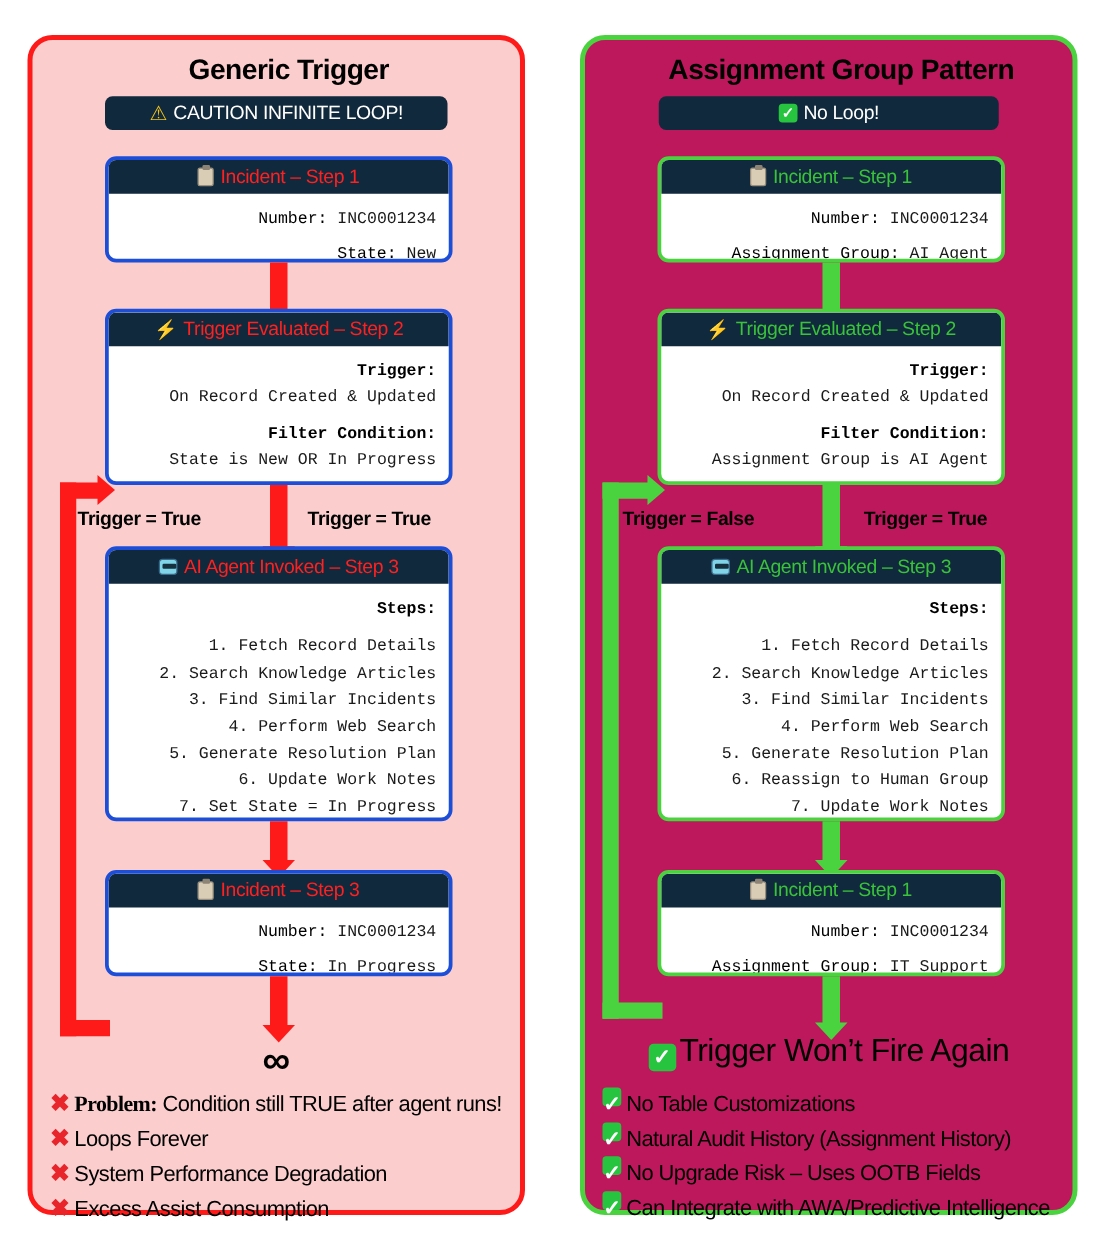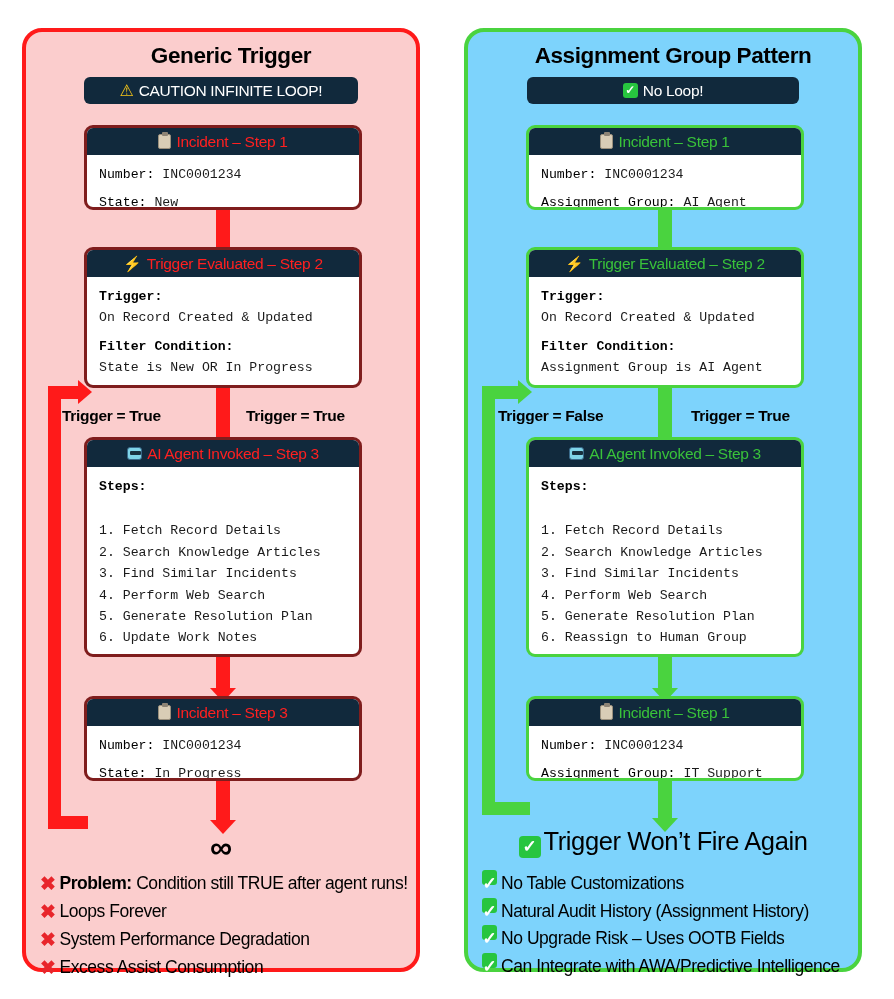--- a/index.html
+++ b/index.html
@@ -11,59 +11,59 @@
   }
   .stage{ position:relative; width:894px; height:999px; }
 
   
   .panel{
     position:absolute; top:28px; height:944px; width:398px;
     border-radius:20px; border:4px solid #ff1a1a;
     background:#fbcdcd;
   }
   .panel.left{ left:22px; }
-  .panel.right{ left:464px; border-color:#4ad33f; background:#7dd3fc; }
+  .panel.right{ left:464px; border-color:#4ad33f; background:#be185d; }
 
   
   .panel-title{
     text-align:center; font-weight:bold; font-size:22.5px; color:#000;
     margin-top:11px; letter-spacing:-0.4px;margin-left:20px;
   }
 
   
   .badge{
     margin:8px auto 0; width:274px; height:27px;
     background:#11293c; border-radius:6px;
     display:flex; align-items:center; justify-content:center; gap:5px;
     color:#ffffff; font-size:15.5px; letter-spacing:-0.3px; white-space:nowrap;
   }
   .panel.right .badge{ width:272px; }
 
   
   .card{
     position:absolute; border-radius:9px; overflow:hidden;
-    border:3px solid #7f1d1d; background:#ffffff;
+    border:3px solid #1d4ed8; background:#ffffff;text-align:right;
   }
   .panel.right .card{ border-color:#4ad33f; }
   .card-head{
     background:#11293c; height:27px;
     display:flex; align-items:center; justify-content:center; gap:5px;
     font-size:15.5px; color:#ff2020; letter-spacing:-0.3px; white-space:nowrap;
   }
   .panel.right .card-head{ color:#39c23a; }
   .card-body{
     padding:9px 10px 9px 12px;
     font-family:"Liberation Mono", monospace;
     font-size:13.2px; line-height:1.62; color:#1a1a1a;
   }
   .kv{ white-space:nowrap; }
   .kv b{ font-weight:normal; color:#000; }
   .lbl{ font-weight:bold; color:#000; }
   .spacer{ height:7px; }
-  .steps-list{ margin-top:23px; }
+  .steps-list{ margin-top:9px; }
   .steps-list div{ white-space:nowrap; }
 
   
   .arrow{ position:absolute; width:14px; background:#ff1a1a; }
   .panel.right .arrow{ background:#4ad33f; }
   .arrow .head{
     position:absolute; left:50%; bottom:-13px; transform:translateX(-50%);
     width:0; height:0;
     border-left:13px solid transparent; border-right:13px solid transparent;
     border-top:14px solid #ff1a1a;
@@ -100,21 +100,21 @@
 
   
   .bullets{ position:absolute; left:14px; right:10px; }
   .bullet{
     display:flex; align-items:flex-start; gap:4px;
     font-size:17.5px; color:#000; letter-spacing:-0.45px;
     line-height:1.58; white-space:nowrap;
   }
   .bullet .mark{ font-size:17px; line-height:1.6; }
   .bullet .xm{ color:#e8252b; font-weight:bold; font-size:19px; line-height:1.48; }
-  .bullet b{ font-weight:bold; }
+  .bullet b{ font-weight:bold;font-family:Liberation Serif, serif; }
 
   
   .gl-warn{ color:#f5c518; font-size:16px; }
   .gl-ok{
     display:inline-block; width:15px; height:15px; border-radius:3px;
     background:#27c53f; color:#fff; font-size:12px; line-height:15px;
     text-align:center; font-weight:bold;
   }
   .gl-clip{
     display:inline-block; width:13px; height:15px; border-radius:2px;

